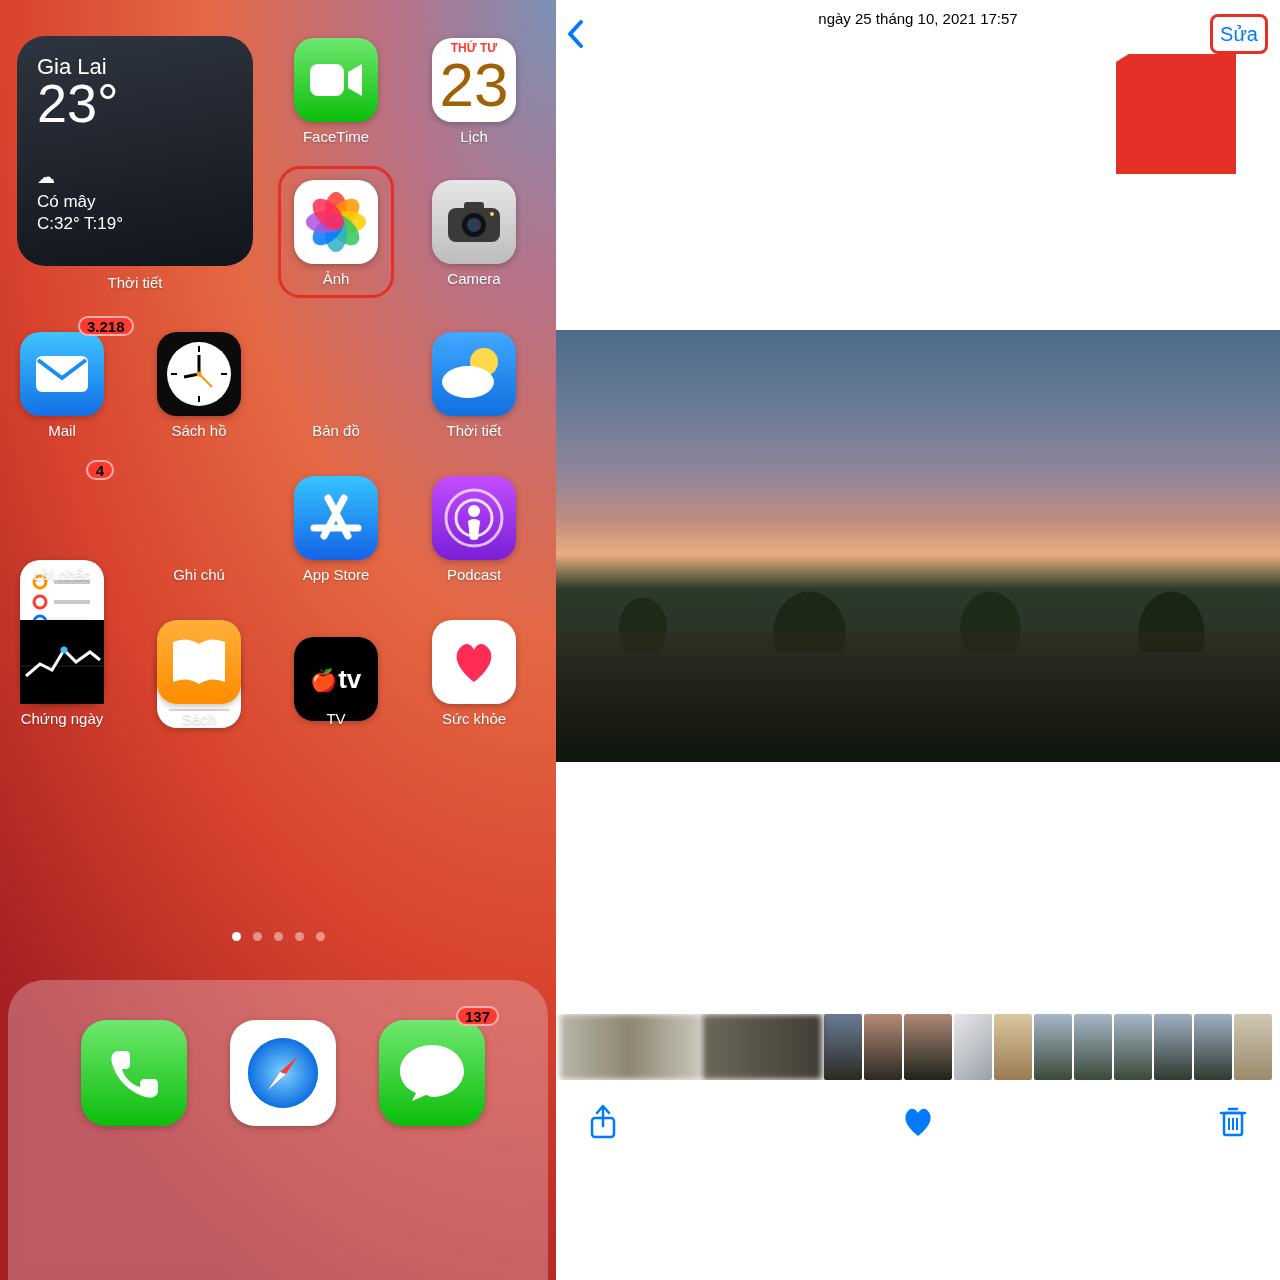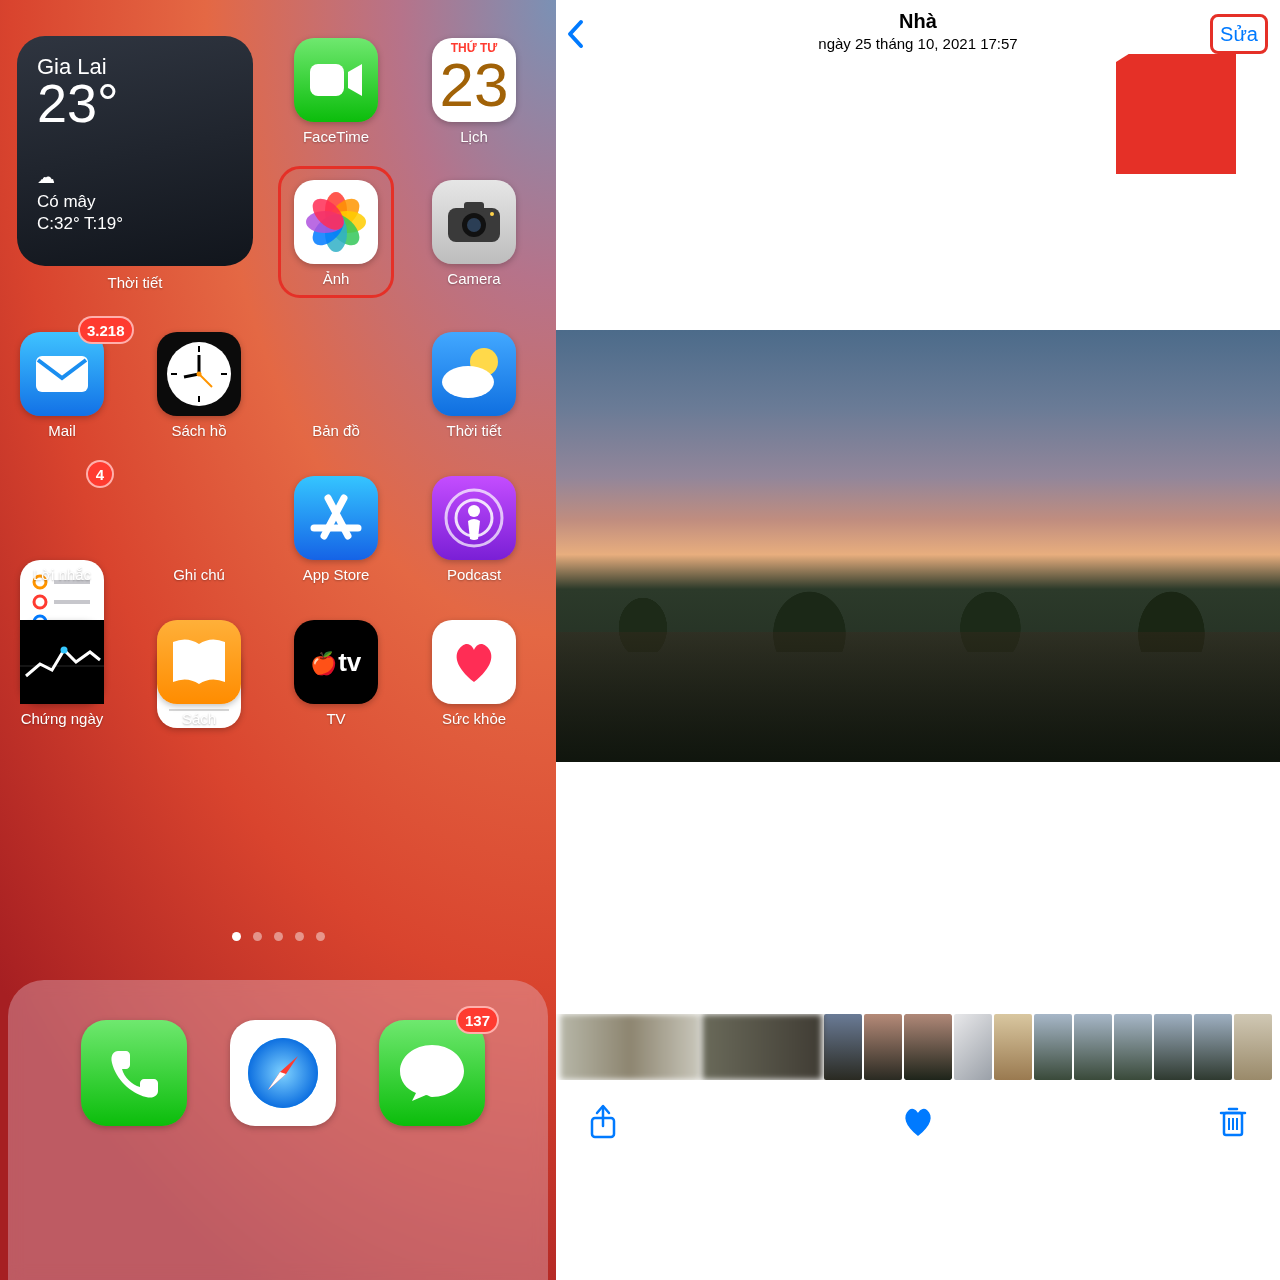--- a/index.html
+++ b/index.html
@@ -10,21 +10,21 @@
 
 .widget-weather{position:absolute;left:17px;top:36px;width:236px;height:230px;border-radius:28px;background:linear-gradient(170deg,#2f3540 0%,#11151c 100%);color:#fff;padding:18px 20px}
 .widget-weather .city{font-size:22px;font-weight:400}
 .widget-weather .temp{font-size:54px;font-weight:200;line-height:1;margin-top:-4px}
 .widget-weather .cond-icon{margin-top:36px;font-size:18px}
 .widget-weather .cond{font-size:17px;margin-top:4px}
 .widget-weather .range{font-size:17px;margin-top:2px}
 .icon-label{position:absolute;width:120px;text-align:center;color:#fff;font-size:15px;text-shadow:0 1px 2px rgba(0,0,0,.3)}
 .app{position:absolute;width:84px;height:84px;border-radius:20px;background:#fff;box-shadow:0 2px 6px rgba(0,0,0,.25)}
 .app-label{position:absolute;width:120px;text-align:center;color:#fff;font-size:15px;text-shadow:0 1px 2px rgba(0,0,0,.3)}
-.badge{position:absolute;min-width:28px;height:28px;border-radius:14px;background:#ff3b30;color:#ffffff;font-size:15px;font-weight:600;display:flex;align-items:center;justify-content:center;padding:0 7px;border:2px solid rgba(255,255,255,.6)}
+.badge{position:absolute;min-width:28px;height:20px;border-radius:14px;background:#ff3b30;color:#000000;font-size:15px;font-weight:600;display:flex;align-items:center;justify-content:center;padding:0 7px;border:2px solid rgba(255,255,255,.6)}
 .highlight-red{position:absolute;border:3px solid #e53027;border-radius:22px;pointer-events:none}
 
 .dots{position:absolute;left:0;right:0;top:932px;display:flex;justify-content:center;gap:12px}
 .dot{width:9px;height:9px;border-radius:50%;background:rgba(255,255,255,.45)}
 .dot.active{background:#fff}
 
 .dock{position:absolute;left:8px;right:8px;bottom:0;height:300px;border-radius:36px 36px 0 0;background:rgba(230,190,205,.38);backdrop-filter:blur(8px)}
 .dock .app{top:40px}
 
 .ic-facetime{background:linear-gradient(180deg,#6fe86f,#0bbd0b);display:flex;align-items:center;justify-content:center}
@@ -220,21 +220,21 @@
   </div>
   <div class="app-label" style="left:2px;top:710px">Chứng ngày</div>
 
   <div class="app ic-books" style="left:157px;top:620px">
     <svg width="60" height="52" viewBox="0 0 60 52">
         <path d="M4 6 Q18 0 30 8 Q42 0 56 6 V46 Q42 40 30 48 Q18 40 4 46 Z" fill="#fff"></path>
       </svg>
   </div>
   <div class="app-label" style="left:139px;top:710px">Sách</div>
 
-  <div class="app ic-tv" style="left:294px;top:620px">
+  <div class="app ic-tv" style="left:294px;top:637px">
     <span style="color:#fff;font-size:26px;font-weight:700"><span style="font-size:22px">🍎</span><span>tv</span></span>
   </div>
   <div class="app-label" style="left:276px;top:710px">TV</div>
 
   <div class="app ic-health" style="left:432px;top:620px">
     <svg width="48" height="44" viewBox="0 0 48 44">
         <path d="M24 42 C6 28 2 14 12 6 C20 0 24 10 24 10 C24 10 28 0 36 6 C46 14 42 28 24 42 Z" fill="#ff2d55"></path>
       </svg>
   </div>
   <div class="app-label" style="left:414px;top:710px">Sức khỏe</div>
@@ -277,21 +277,20 @@
   </div>
 </div>
 
 <div class="pane right">
   <div class="nav">
     <div class="back">
       <svg width="20" height="30" viewBox="0 0 20 30">
           <polyline points="15,3 4,15 15,27" fill="none" stroke="#007aff" stroke-width="4" stroke-linecap="round" stroke-linejoin="round"></polyline>
         </svg>
     </div>
-    <div class="title">Nhà</div>
     <div class="subtitle">ngày 25 tháng 10, 2021  17:57</div>
     <div class="edit-btn">
         <span>Sửa</span>
       </div>
   </div>
 
   <svg class="arrow-red" viewBox="0 0 120 120">
     <defs>
         <marker id="ah" markerWidth="14" markerHeight="14" refX="7" refY="7" orient="auto">
           <path d="M0 0 L14 7 L0 14 Z" fill="#e53027"></path>

